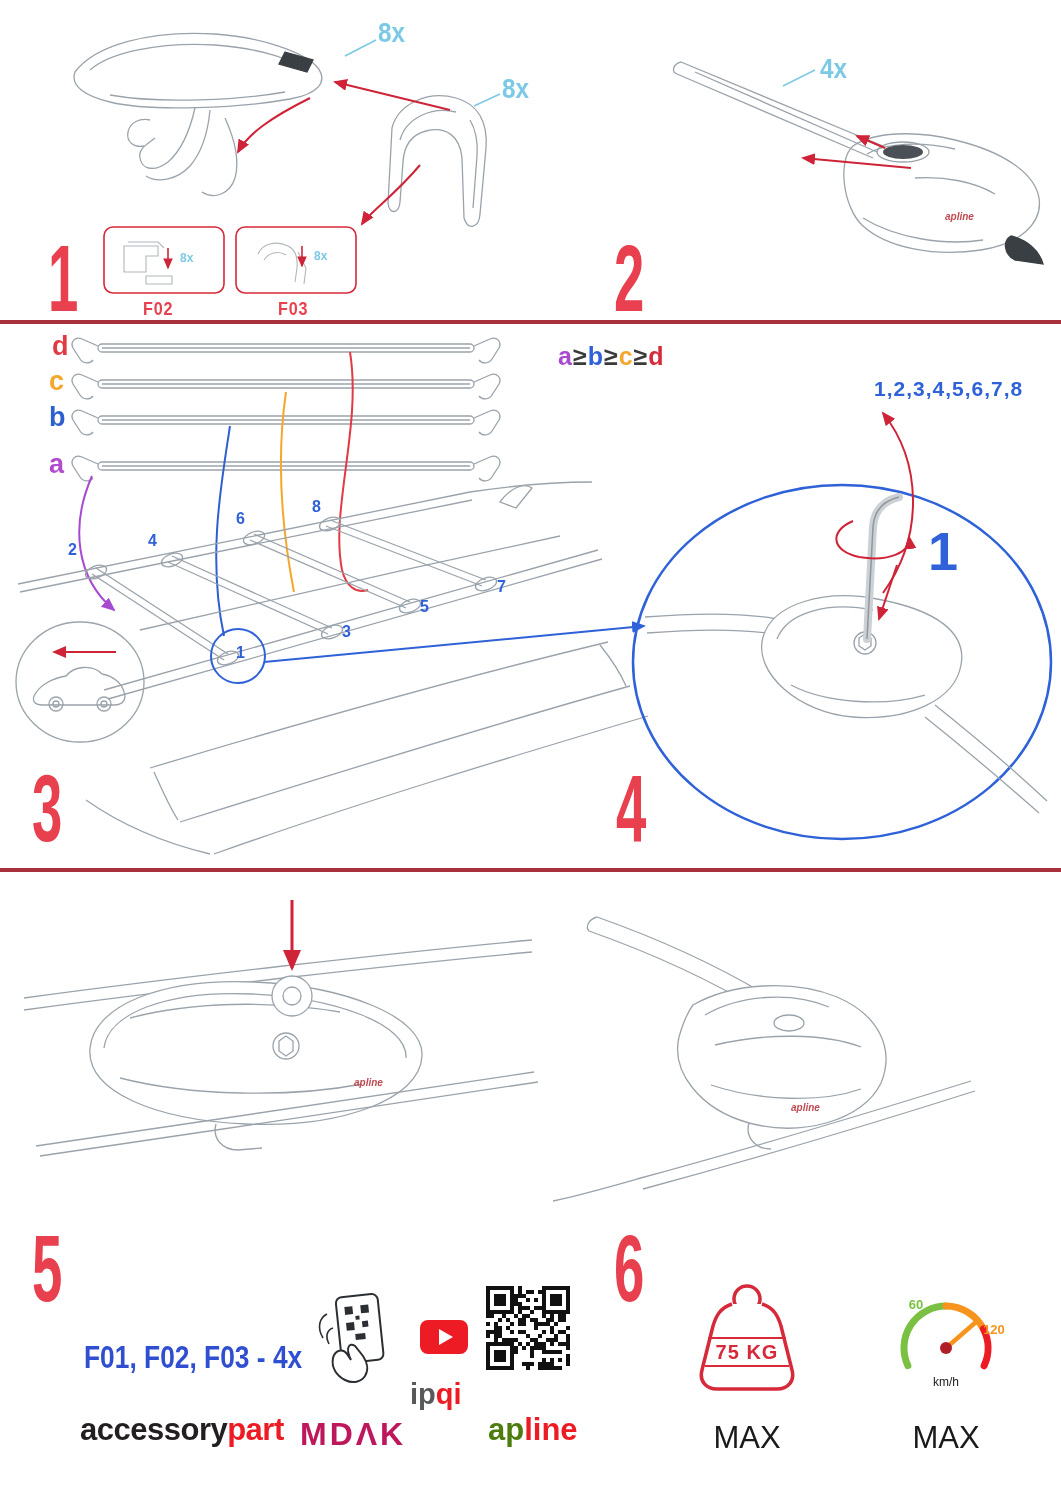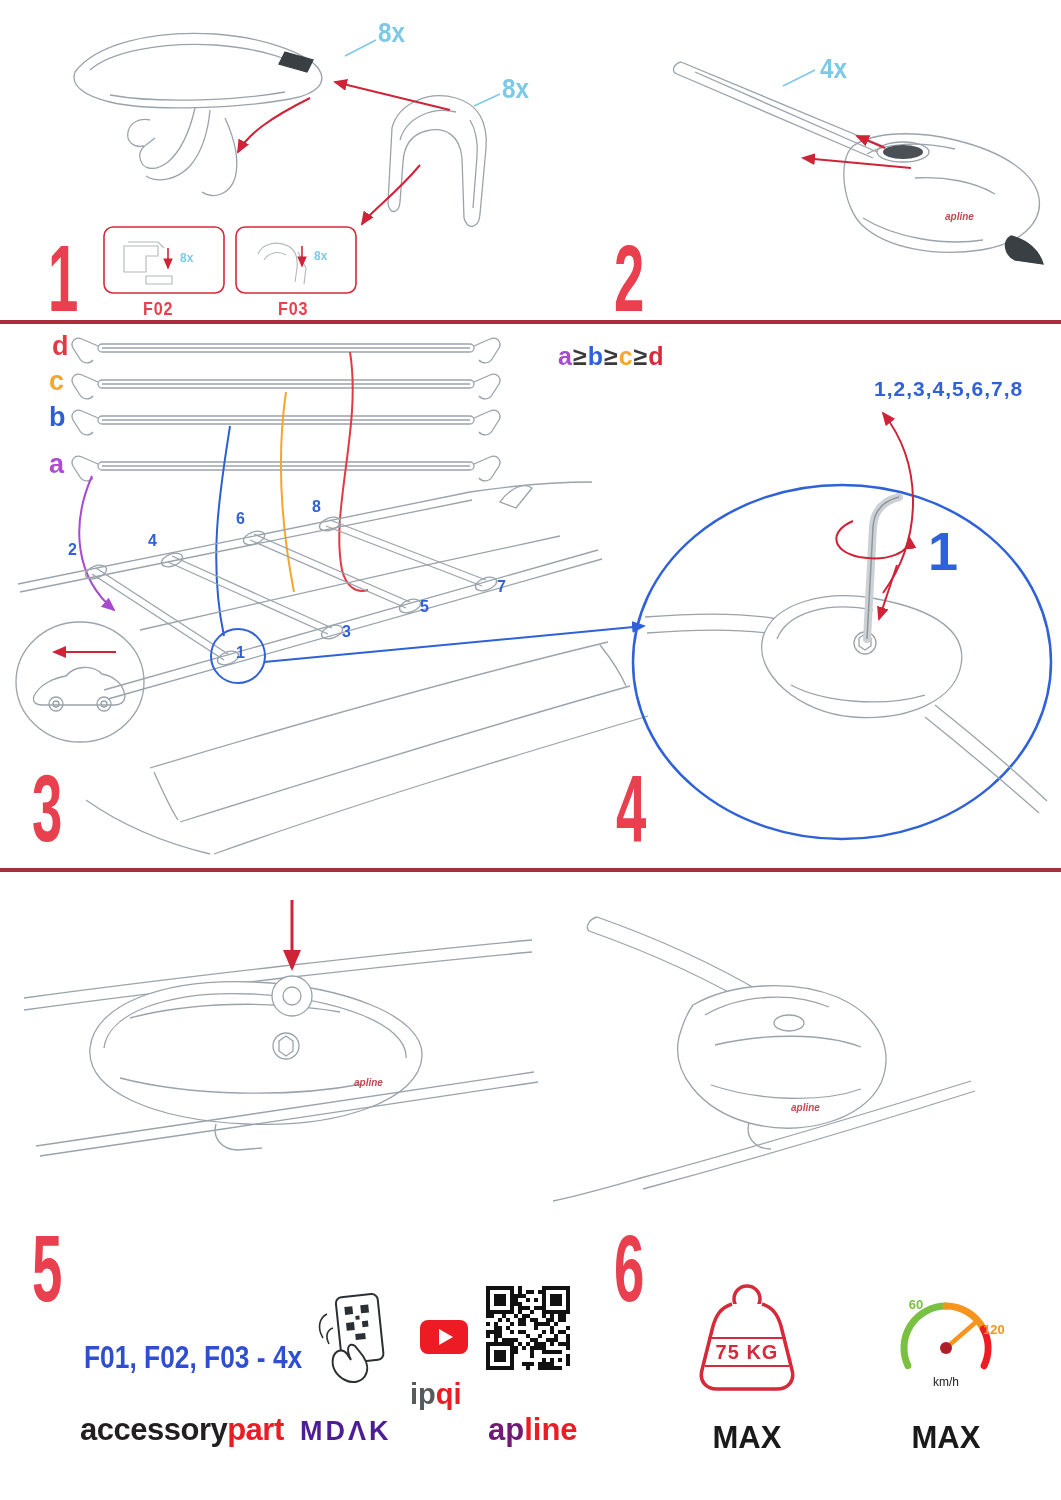--- a/index.html
+++ b/index.html
@@ -16,29 +16,29 @@
           transform:scaleX(.85);transform-origin:left top;letter-spacing:1px}
   .barlabel{position:absolute;font-size:27px;font-weight:700;line-height:1}
   .bl-d{color:#e23a44}.bl-c{color:#f5a62b}.bl-b{color:#2e5fd0}.bl-a{color:#b04ad0}
   .formula{position:absolute;font-size:25px;font-weight:700;letter-spacing:1px;white-space:nowrap}
   .f-a{color:#a84ad0}.f-b{color:#2f62d8}.f-c{color:#f5a62b}.f-d{color:#d6293a}.f-ge{color:#3a3a3a}
   .pos{position:absolute;font-size:16px;font-weight:700;color:#2f62d8;line-height:1}
   .seq{position:absolute;font-size:21px;font-weight:700;color:#2f62d8;letter-spacing:1px}
   .big-one{position:absolute;font-size:54px;font-weight:700;color:#2f62d8;line-height:1}
   .fittings{position:absolute;font-size:31px;font-weight:700;color:#2f4fd0;
             transform:scaleX(.85);transform-origin:left top;white-space:nowrap}
-  .max{position:absolute;font-size:31px;font-weight:700;color:#1a1a1a;width:100px;text-align:center}
+  .max{position:absolute;font-size:31px;font-weight:400;color:#1a1a1a;width:100px;text-align:center}
   .brand{position:absolute;font-weight:700;white-space:nowrap;line-height:1}
   .b-accpart{font-size:31px;letter-spacing:-.5px}
   .b-acc{color:#231f20}.b-part{color:#ed1c24}
-  .b-mdak{font-size:27px;color:#4c1d95;letter-spacing:3px}
+  .b-mdak{font-size:32px;color:#be185d;letter-spacing:3px}
   .b-ipqi{font-size:29px}
   .b-ip{color:#58595b}.b-qi{color:#ed1c24}
   .b-apline{font-size:31px}
-  .b-ap{color:#701a75}.b-line{color:#ed1c24}
+  .b-ap{color:#4d7c0f}.b-line{color:#ed1c24}
   
   text{font-family:"Liberation Sans",sans-serif}
   .t-cyan{fill:#7cc9e6;font-size:12px;font-weight:700}
   .t-green{fill:#7ac143;font-size:13px;font-weight:700}
   .t-orange{fill:#f7941d;font-size:13px;font-weight:700}
   .t-dark{fill:#1a1a1a;font-size:12px}
   .t-red20{fill:#d6293a;font-size:20px;font-weight:700;letter-spacing:1px}
   .t-logo{fill:#bf4a52;font-size:10px;font-style:italic;font-weight:700}
   .lineart{stroke:#9aa3ab;fill:none;stroke-width:1.3}
   .lineart2{stroke:#b0b7bd;fill:none;stroke-width:1.1}

